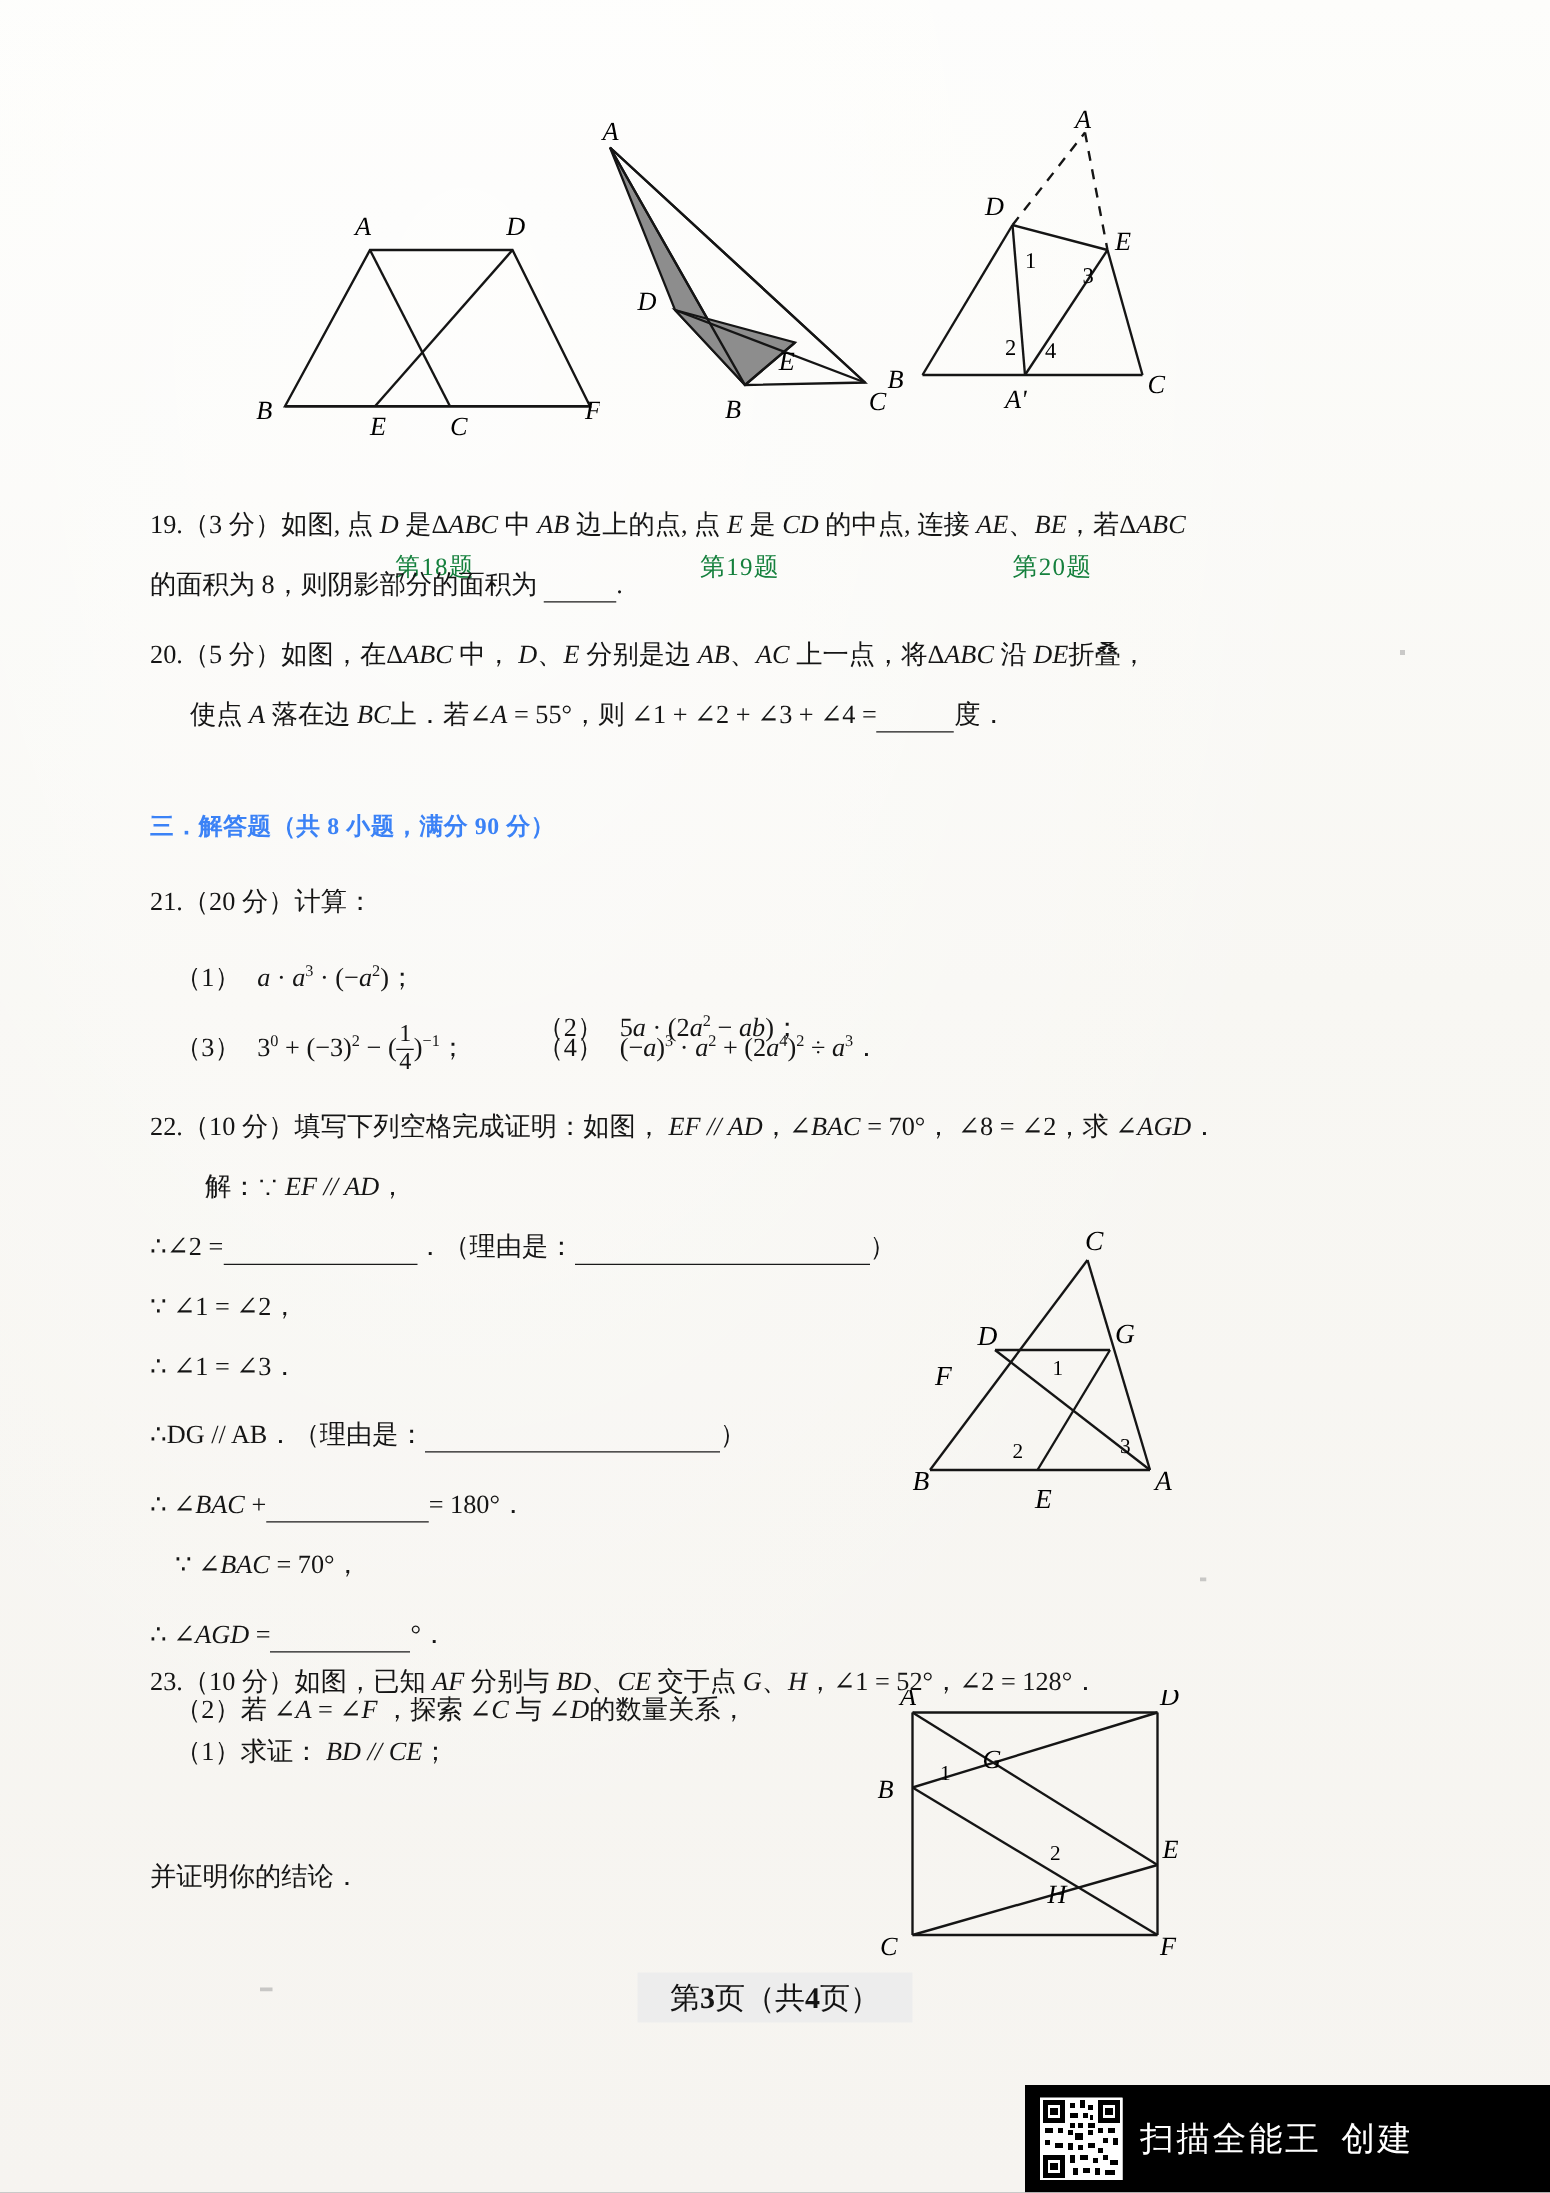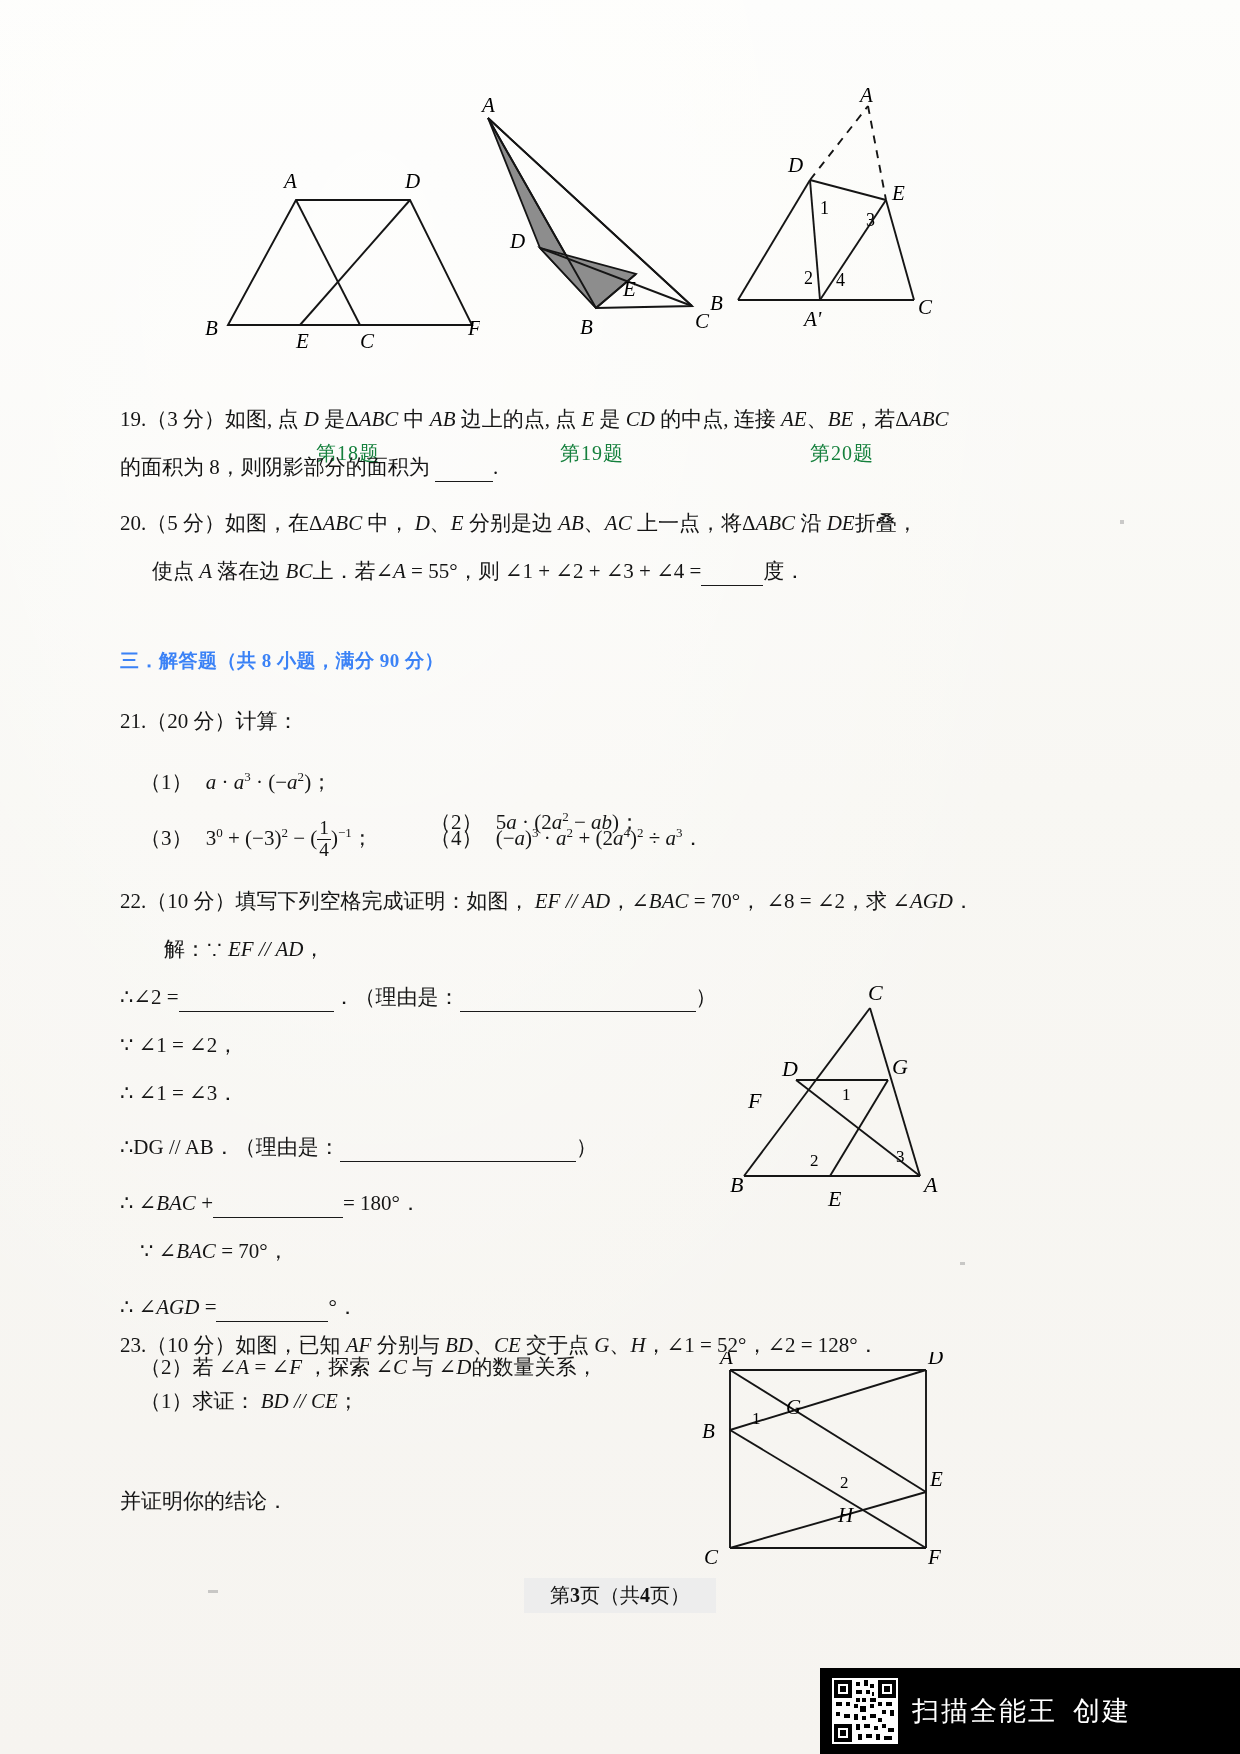--- a/index.html
+++ b/index.html
@@ -92,21 +92,21 @@
     height: 17px;
   }
 
   
   .footer {
     position: absolute;
     left: 0;
     right: 0;
     top: 1578px;
     text-align: center;
-    font-size: 20px;
+    font-size: 24px;
     color: #141414;
   }
   .footer .fbox {
     display: inline-block;
     padding: 4px 26px;
     background: #ededed;
   }
   .footer b { font-weight: bold; }
 
   

